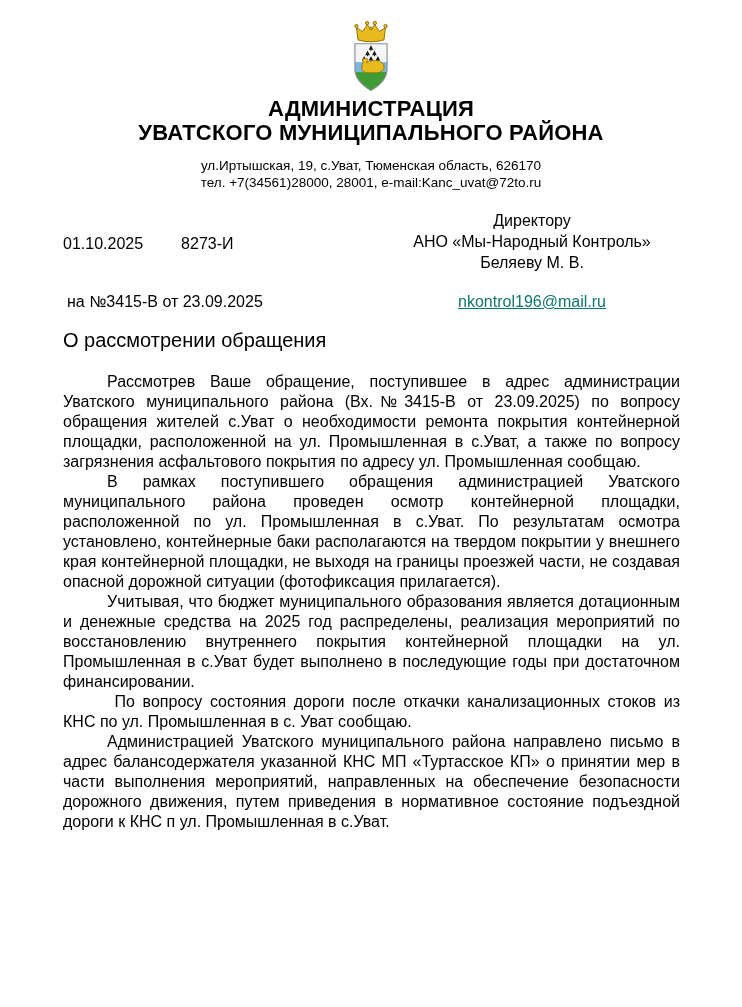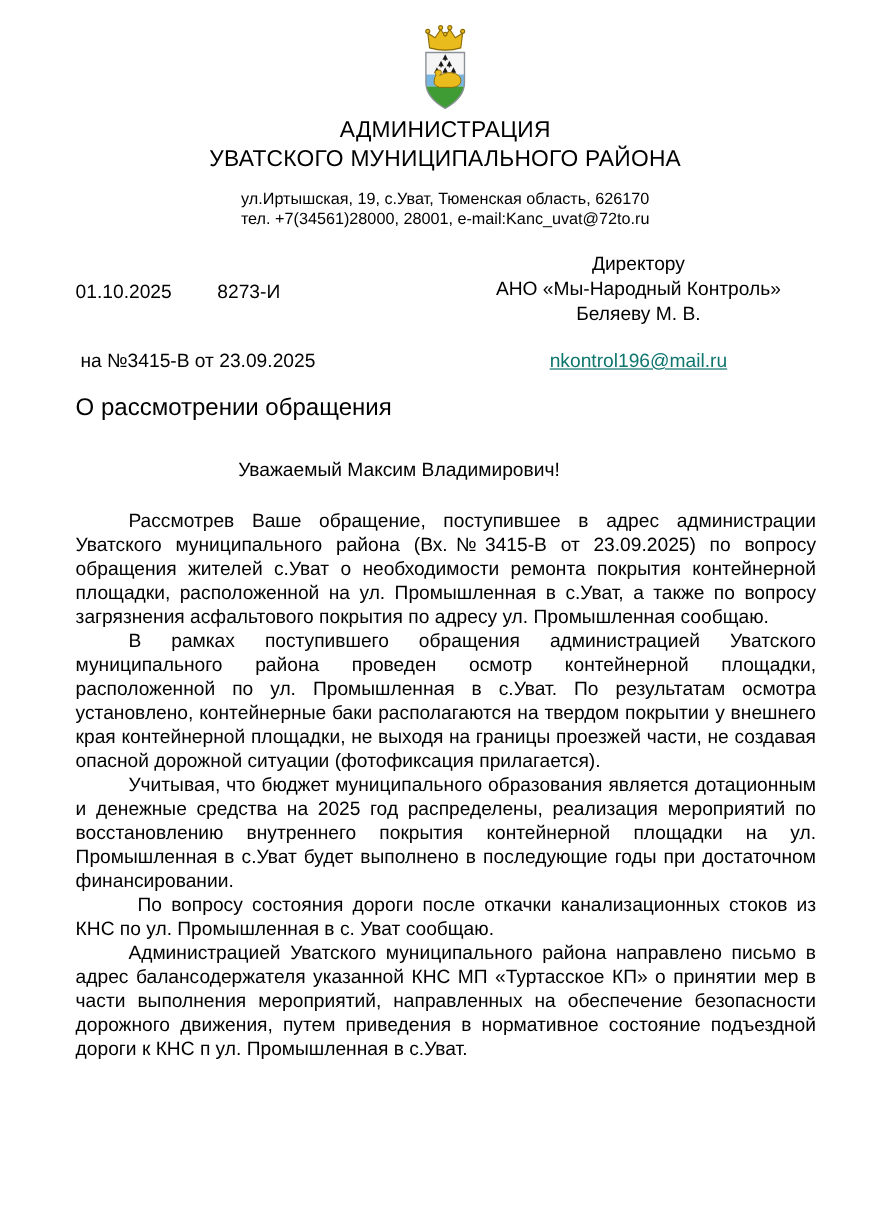--- a/index.html
+++ b/index.html
@@ -8,22 +8,22 @@
     width: 742px;
     height: 1007px;
     background: #ffffff;
     color: #000000;
     font-family: "Liberation Sans", sans-serif;
     overflow: hidden;
   }
   .letterhead { text-align: center; padding-top: 20px; }
   .emblem svg { display: block; margin: 0 auto; }
   .org-title {
-    font-weight: normal;
-    font-size: 19px;
+    font-weight: bold;
+    font-size: 22px;
     line-height: 24px;
     letter-spacing: 0.2px;
   }
   .org-title.first { margin-top: 2px; }
   .org-address { font-size: 13.5px; line-height: 17px; }
   .org-address.first { margin-top: 12px; }
 
   .ref-section {
     display: flex;
     margin: 19px 62px 0 63px;
@@ -121,21 +121,20 @@
       <div>АНО «Мы-Народный Контроль»</div>
       <div>Беляеву М. В.</div>
       <div class="email-row">
         <a class="email-link" href="nkontrol196@mail.ru">nkontrol196@mail.ru</a>
       </div>
     </div>
   </section>
 
   <div class="subject">О рассмотрении обращения</div>
 
-  <div class="salutation">Уважаемый Максим Владимирович!</div>
 
   <div class="letter-body">
     <p>Рассмотрев Ваше обращение, поступившее в адрес администрации Уватского муниципального района (Вх.№3415-В от 23.09.2025) по вопросу обращения жителей с.Уват о необходимости ремонта покрытия контейнерной площадки, расположенной на ул. Промышленная в с.Уват, а также по вопросу загрязнения асфальтового покрытия по адресу ул. Промышленная сообщаю.</p>
     <p>В рамках поступившего обращения администрацией Уватского муниципального района проведен осмотр контейнерной площадки, расположенной по ул. Промышленная в с.Уват. По результатам осмотра установлено, контейнерные баки располагаются на твердом покрытии у внешнего края контейнерной площадки, не выходя на границы проезжей части, не создавая опасной дорожной ситуации (фотофиксация прилагается).</p>
     <p>Учитывая, что бюджет муниципального образования является дотационным и денежные средства на 2025 год распределены, реализация мероприятий по восстановлению внутреннего покрытия контейнерной площадки на ул. Промышленная в с.Уват будет выполнено в последующие годы при достаточном финансировании.</p>
     <p>&nbsp;По вопросу состояния дороги после откачки канализационных стоков из КНС по ул. Промышленная в с. Уват сообщаю.</p>
     <p>Администрацией Уватского муниципального района направлено письмо в адрес балансодержателя указанной КНС МП «Туртасское КП» о принятии мер в части выполнения мероприятий, направленных на обеспечение безопасности дорожного движения, путем приведения в нормативное состояние подъездной дороги к КНС п ул. Промышленная в с.Уват.</p>
   </div>
 
 </div>

